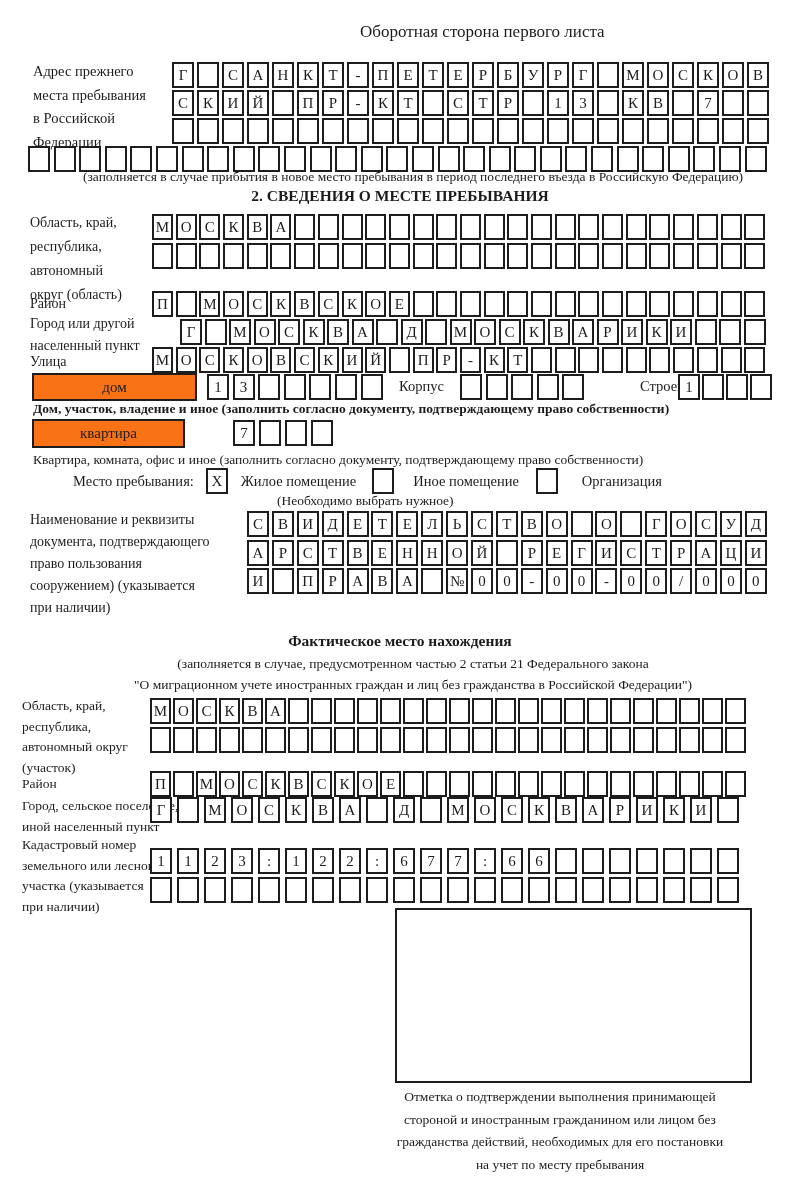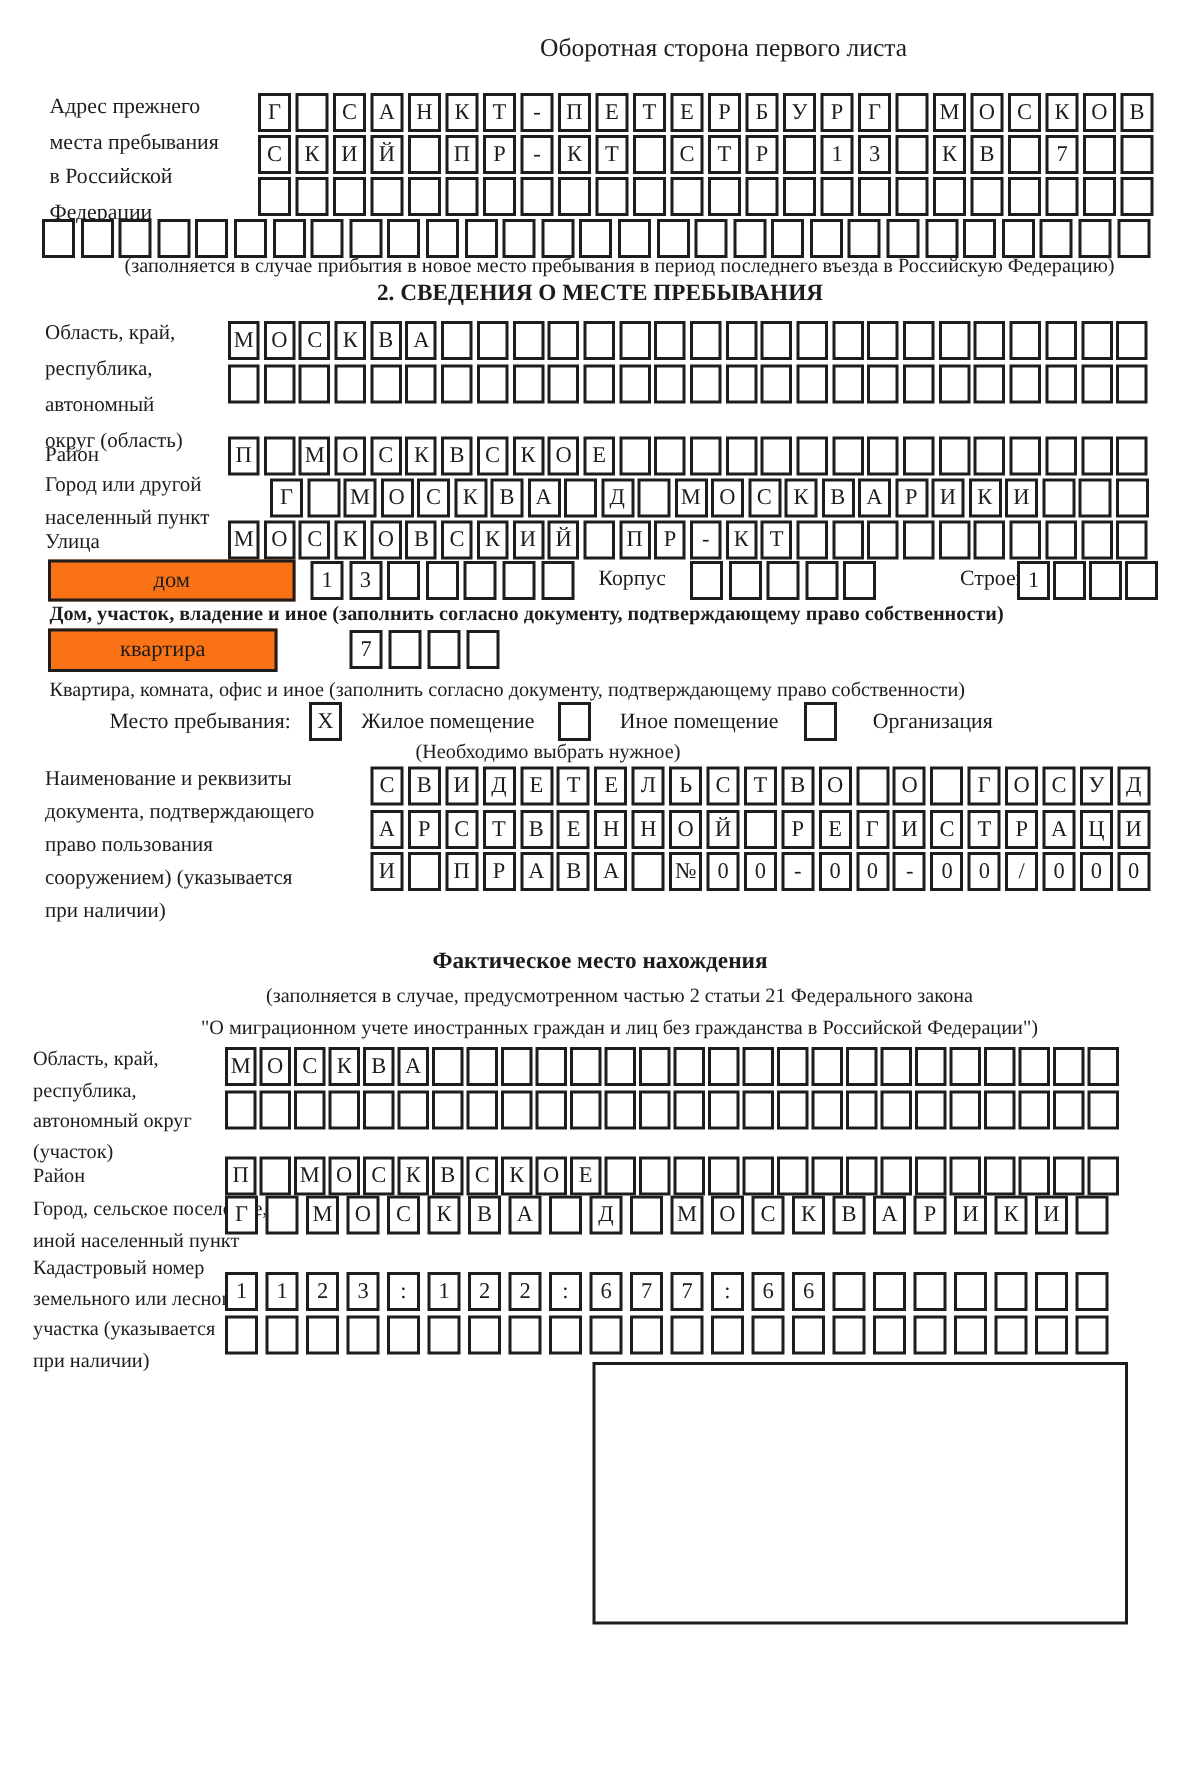--- a/index.html
+++ b/index.html
@@ -613,14 +613,20 @@
       <span class="cb"></span>
       <span class="cb"></span>
       <span class="cb"></span>
       <span class="cb"></span>
       <span class="cb"></span>
       <span class="cb"></span>
       <span class="cb"></span>
     </div>
 
   <div class="stamp" style="left:395px; top:908px; width:357px; height:175px;"></div>
+  <div class="abs" style="left:330px; top:1086px; width:460px; text-align:center; font-size:13.5px; line-height:22.5px;">
+      <div>Отметка о подтверждении выполнения принимающей</div>
+      <div>стороной и иностранным гражданином или лицом без</div>
+      <div>гражданства действий, необходимых для его постановки</div>
+      <div>на учет по месту пребывания</div>
+    </div>
 
 </div>
 
 </body></html>

